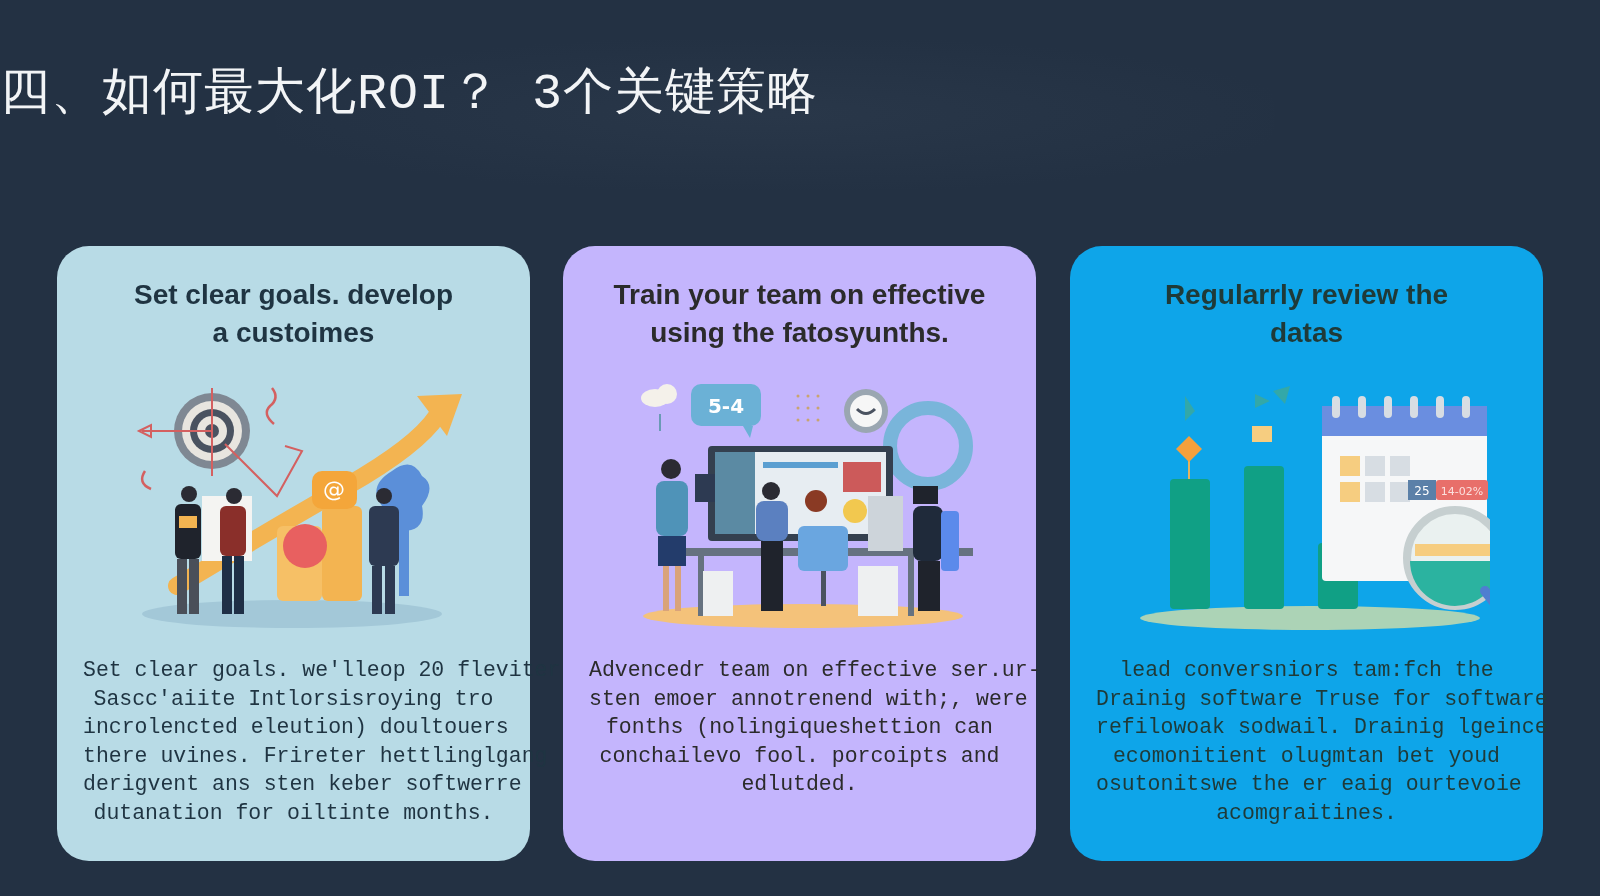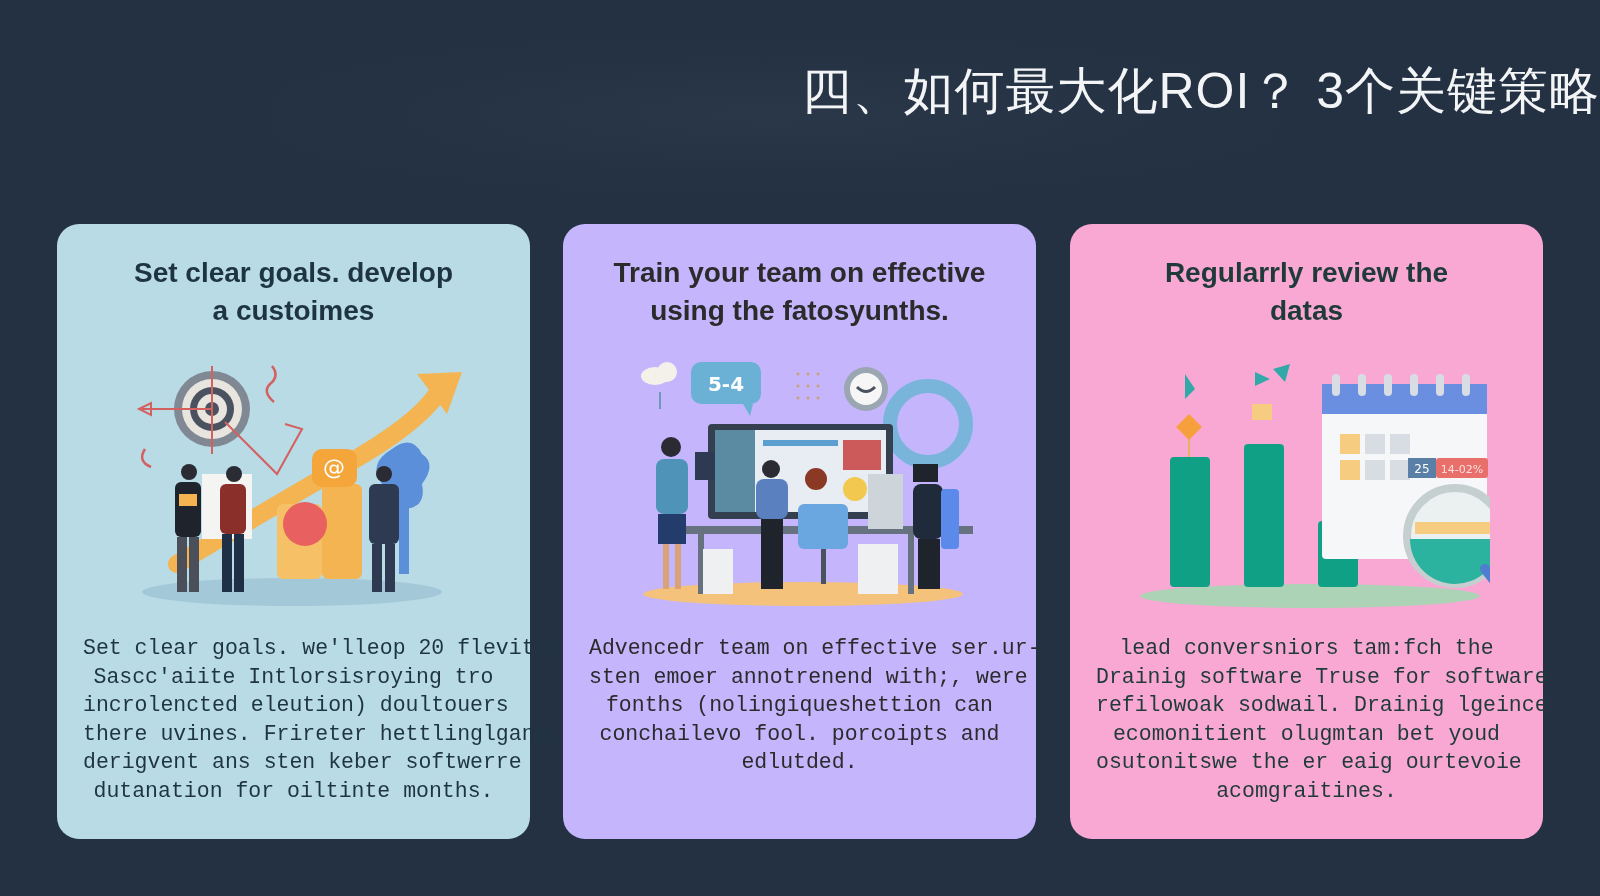--- a/index.html
+++ b/index.html
@@ -12,33 +12,33 @@
     .bg-blob {
       position: absolute;
       left: 275px; top: 40px;
       width: 1000px; height: 150px;
       border-radius: 80px;
       background: radial-gradient(ellipse at center, rgba(46,60,78,0.55) 0%, rgba(35,49,67,0) 75%);
     }
     .page-title {
       position: absolute;
       left: 0; right: 0; top: 58px;
-      text-align: right;
+      text-align: left;
       color: #f2f4f6;
       font-size: 50px;
       font-weight: normal;
       letter-spacing: 1px;
-      font-family: Liberation Sans, sans-serif;
+      font-family: Liberation Mono, monospace;
     }
     .card {
       position: absolute;
-      top: 224px;
+      top: 246px;
       width: 473px;
       height: 615px;
-      border-radius: 22px;
+      border-radius: 32px;
       text-align: center;
     }
     .card-1 { left: 57px; }
     .card-2 { left: 563px; }
     .card-3 { left: 1070px; }
     .card-title {
       position: absolute;
       left: 30px; right: 30px; top: 30px;
       font-family: "Liberation Sans", sans-serif;
       font-weight: bold;
@@ -215,21 +215,21 @@
   </svg>
   <div class="card-body">
     <span>Advencedr team on effective ser.ur-</span>
     <span>sten emoer annotrenend with;, were</span>
     <span>fonths (nolingiqueshettion can</span>
     <span>conchailevo fool. porcoipts and</span>
     <span>edlutded.</span>
   </div>
 </div>
 
-<div class="card card-3" style="background:#f9a8d4;color:#1f3a38;">
+<div class="card card-3" style="background:#0ea5e9;color:#1f3a38;">
   <div class="card-title">
     <div>Regularrly review the</div>
     <div>datas</div>
   </div>
   <svg class="card-illus" viewBox="0 0 360 260">
     <ellipse cx="180" cy="242" rx="170" ry="12" fill="#acd3b6"></ellipse>
 
     <g>
       <rect x="40" y="103" width="40" height="130" rx="4" fill="#10a085"></rect>
       <rect x="114" y="90" width="40" height="143" rx="4" fill="#10a085"></rect>

